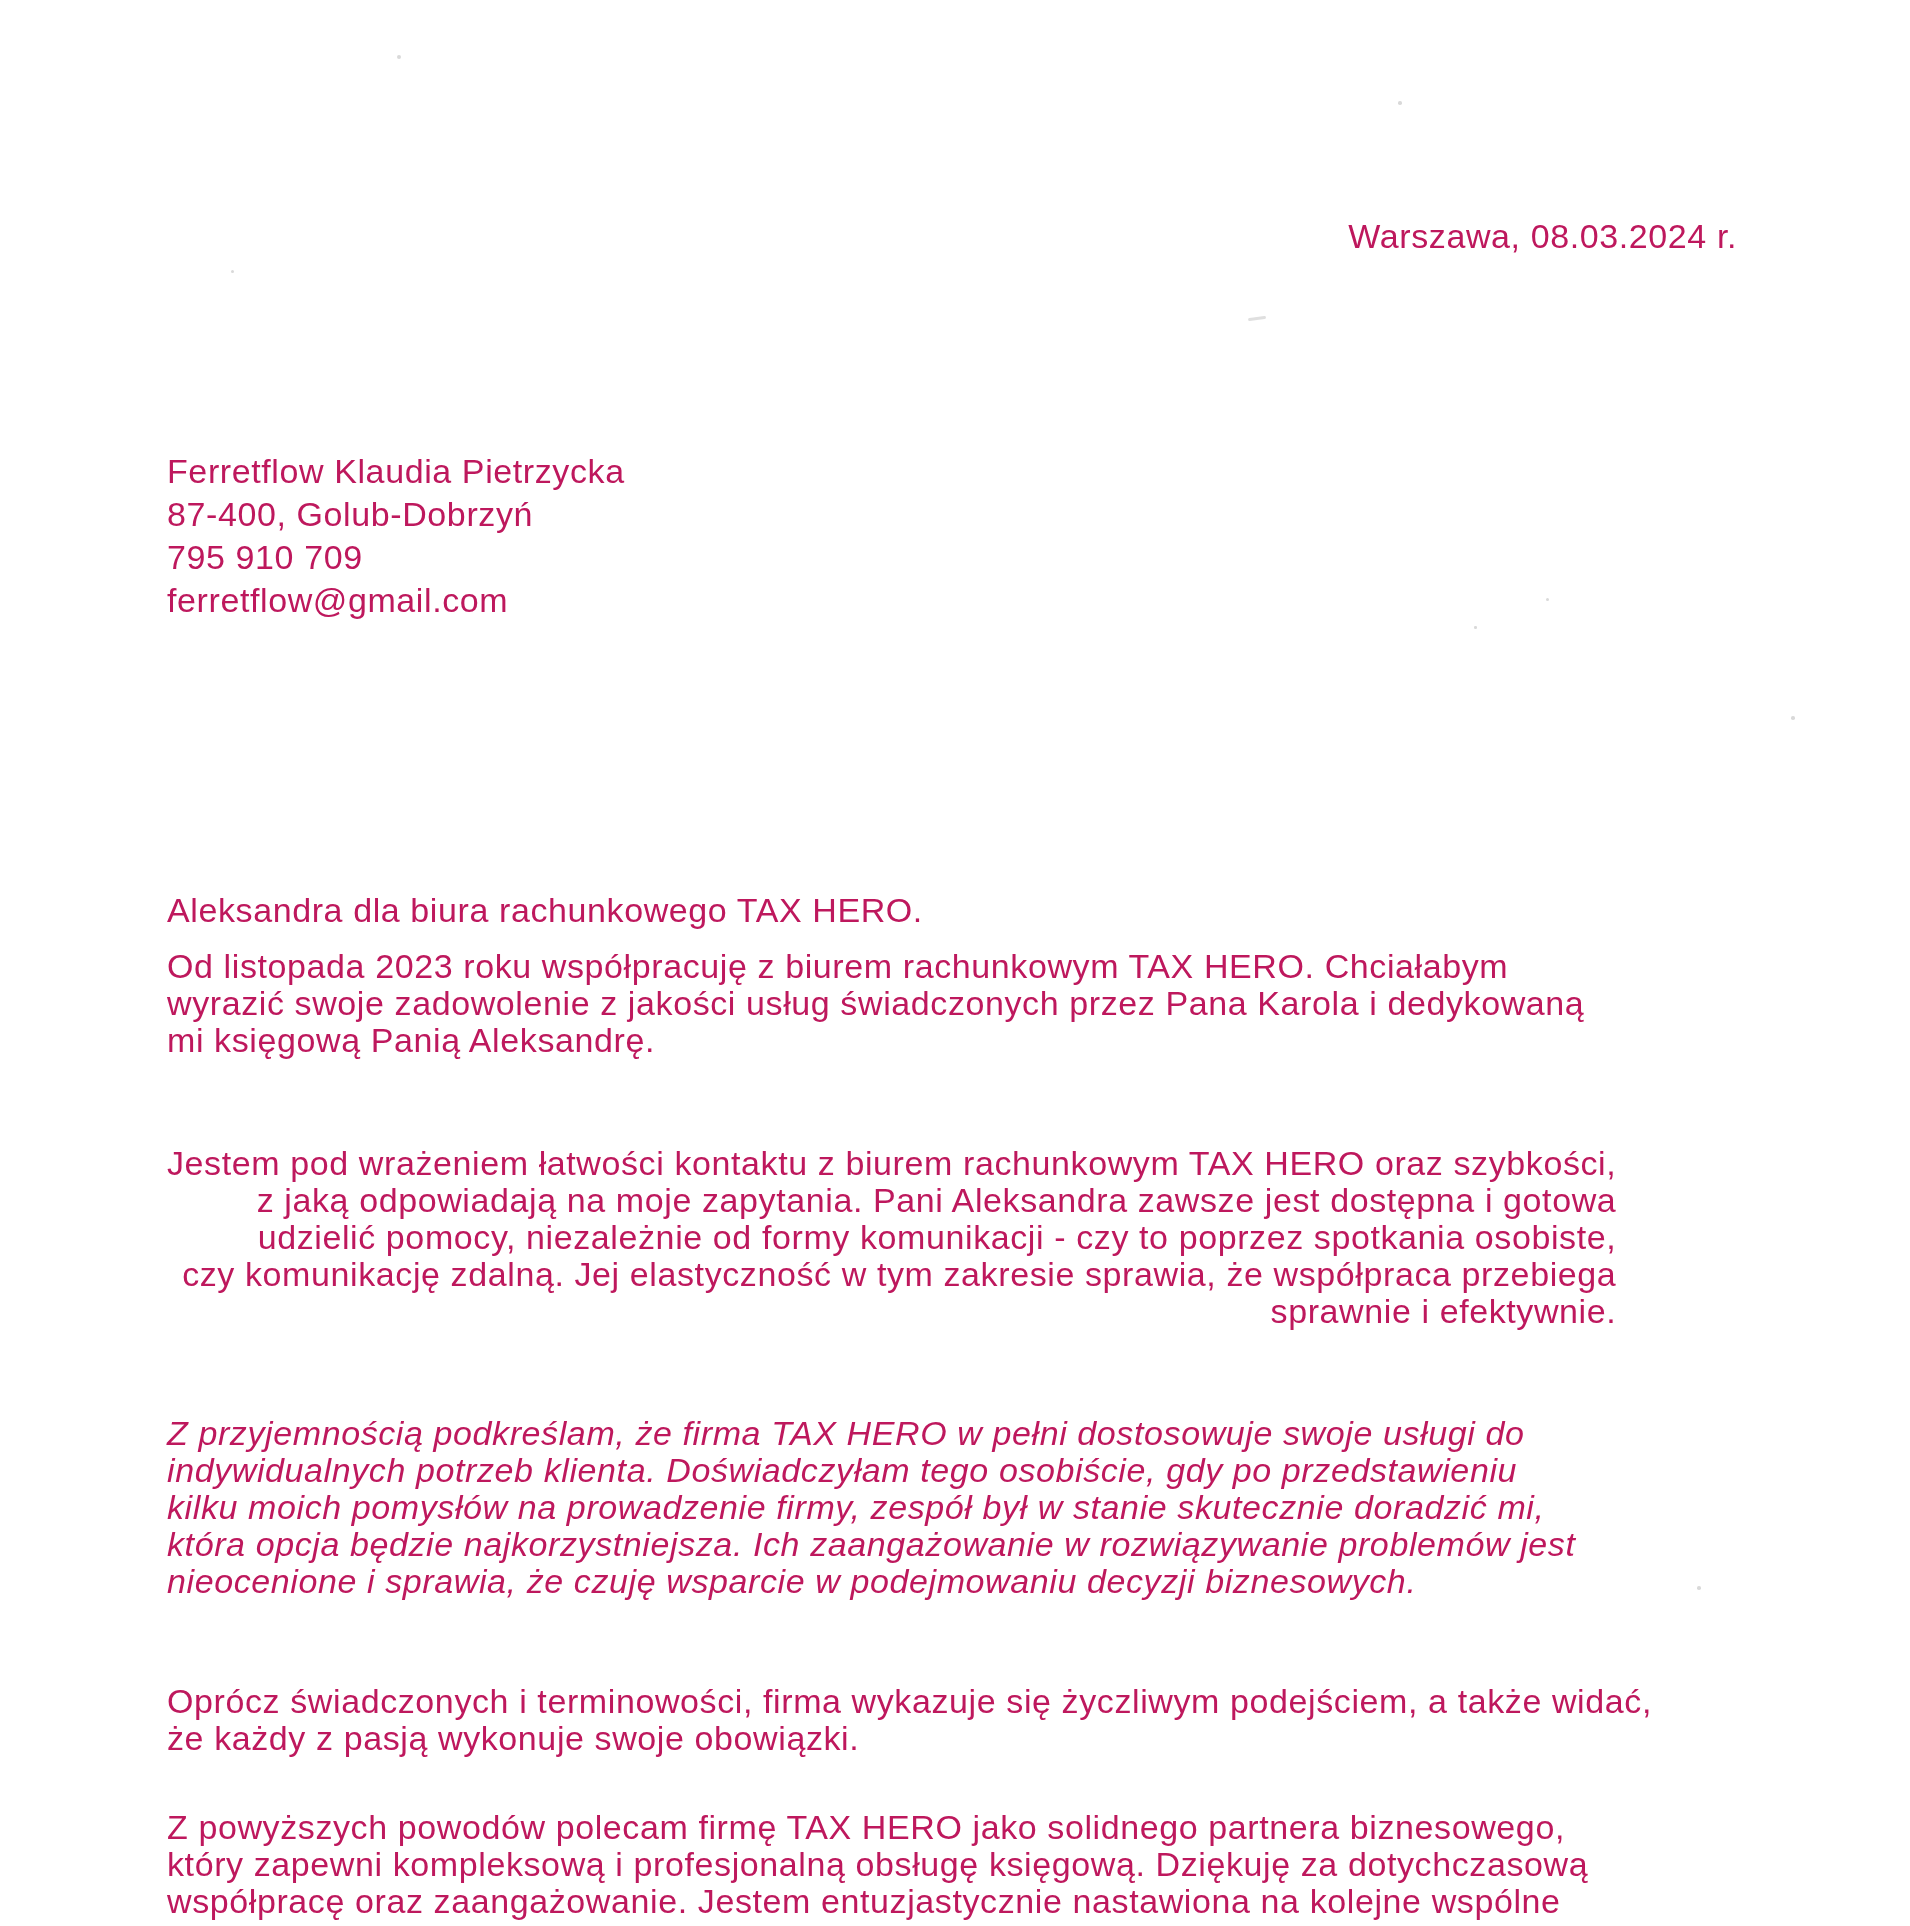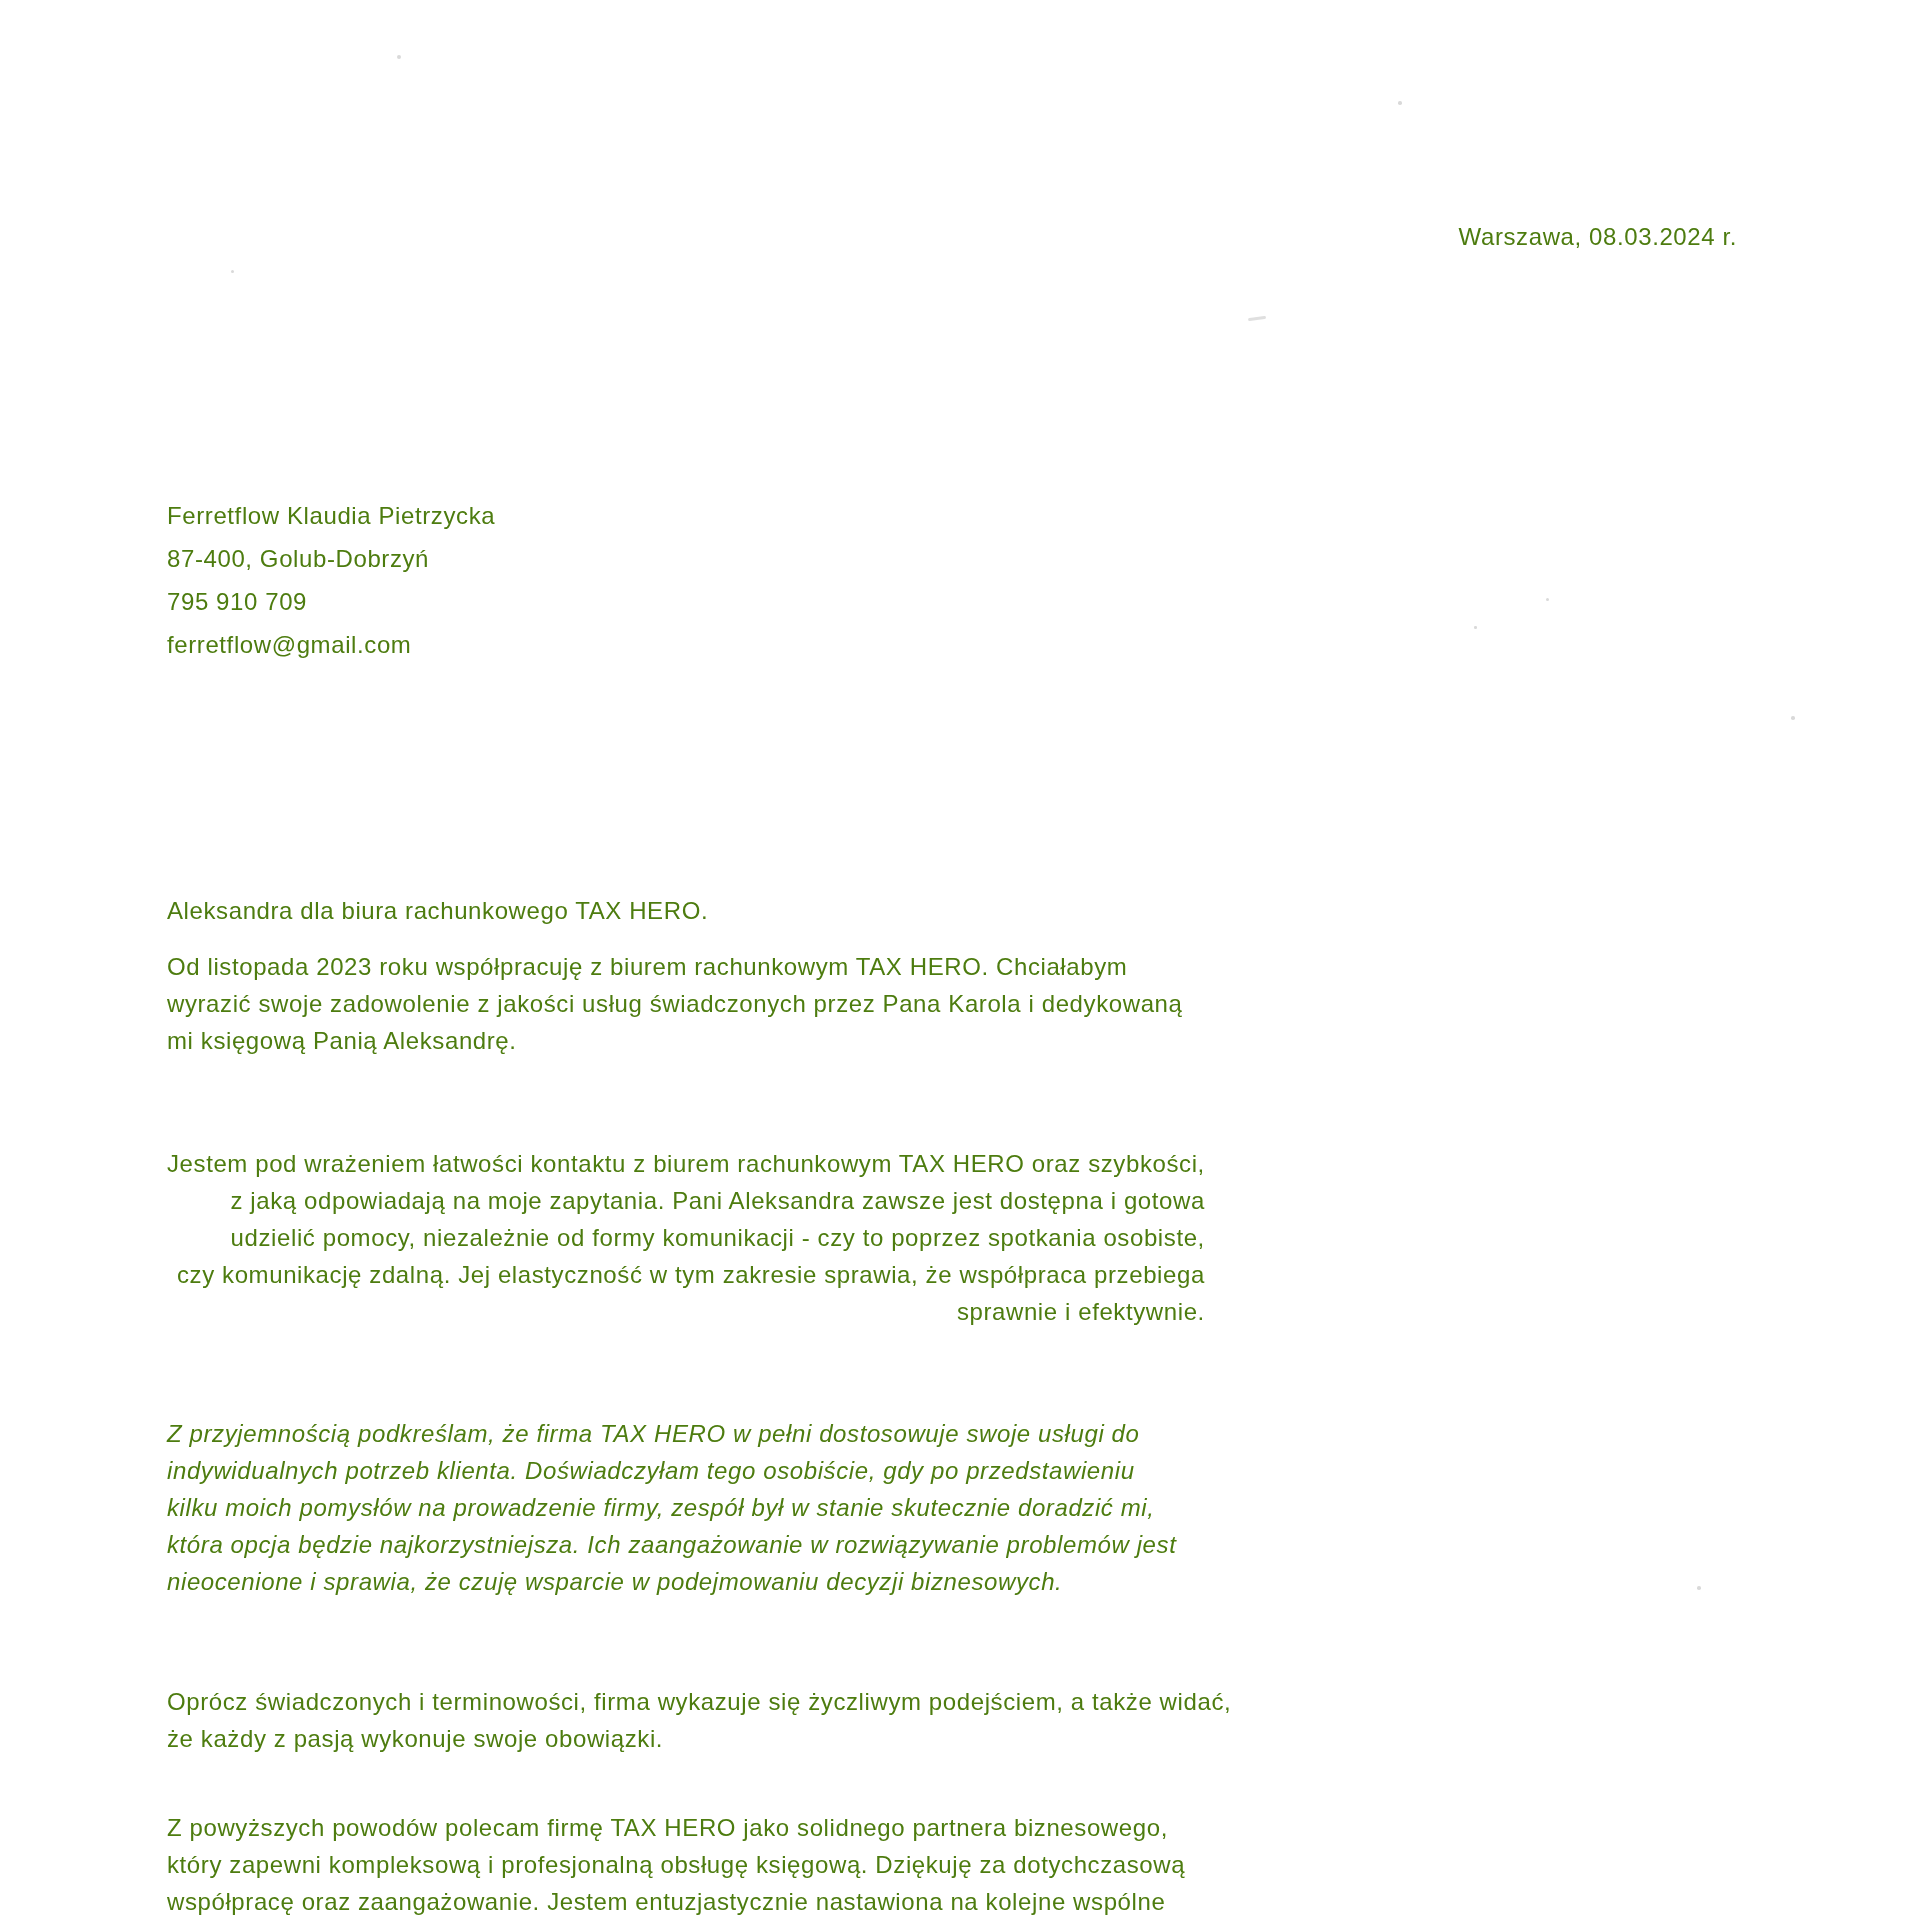--- a/index.html
+++ b/index.html
@@ -6,34 +6,34 @@
   body {
     width: 1911px;
     height: 2700px;
     position: relative;
     background: #ffffff;
     font-family: "Liberation Sans", "DejaVu Sans", sans-serif;
     color: #202020;
   }
   .abs { position: absolute; }
   .txt {
-    font-size: 24px;
+    font-size: 34px;
     line-height: 37px;
     letter-spacing: 0.6px;
     white-space: pre;
-    color: #4d7c0f;
+    color: #be185d;
   }
   .date {
     top: 218px;
     left: 0;
     right: 174px;
     text-align: right;
   }
   .sender {
-    top: 494px;
+    top: 450px;
     left: 167px;
     line-height: 43px;
   }
   .subject { top: 892px; left: 167px; }
   .p1 { top: 948px; left: 167px; }
   .p2 { top: 1145px; left: 167px; text-align: right; }
   .p3 { top: 1415px; left: 167px; font-style: italic; }
   .p4 { top: 1683px; left: 167px; }
   .p5 { top: 1809px; left: 167px; }
   .speck {

